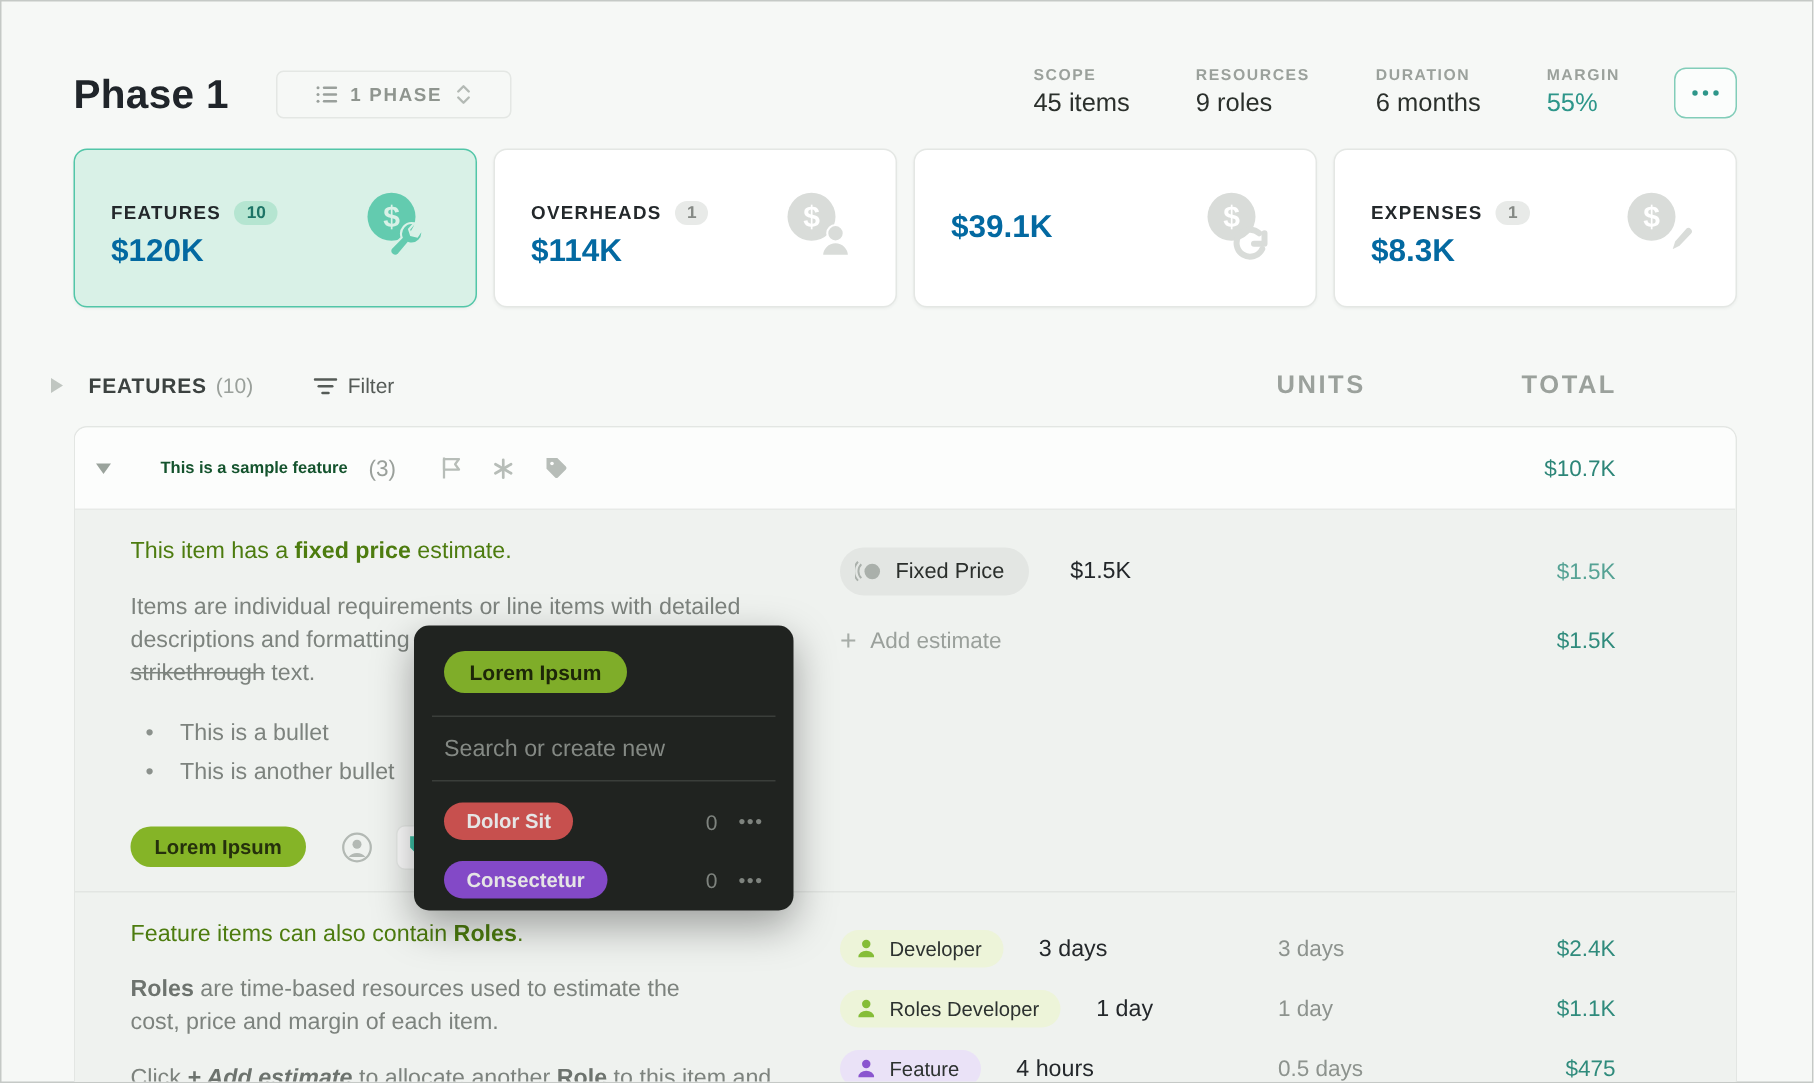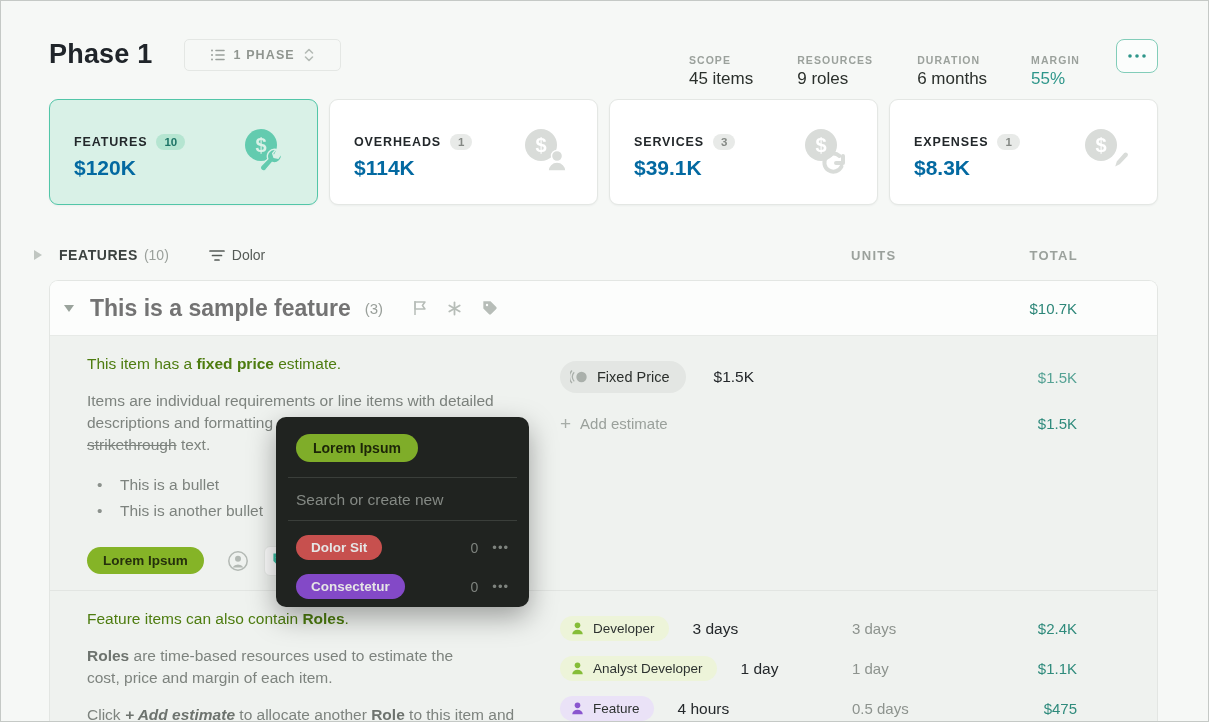--- a/index.html
+++ b/index.html
@@ -5,21 +5,21 @@
   * { margin:0; padding:0; box-sizing:border-box; }
   html,body { background:#e9ebe9; }
   body { font-family:"Liberation Sans", sans-serif; }
   .viewport {
     position:relative; width:1209px; height:722px; overflow:hidden;
     background:#f6f8f6; border:1px solid #c5c9c6; margin:0 auto;
   }
   .page { position:relative; padding:0 50px 0 48px; }
 
   
-  .header { display:flex; align-items:flex-start; margin-top:38px; height:40px; }
+  .header { display:flex; align-items:flex-end; margin-top:38px; height:40px; }
   .page-title { font-size:27px; font-weight:700; color:#20252a; letter-spacing:.2px; }
   .phase-btn {
     display:flex; align-items:center; gap:8px; margin-left:32px;
     border:1px solid #e4e7e4; border-radius:5px; padding:7px 25px;
     background:transparent; cursor:pointer;
   }
   .phase-btn .lbl { font-size:12.5px; font-weight:700; letter-spacing:.09em; color:#8f958f; }
   .hdr-stats { margin-left:auto; display:flex; align-items:flex-start; gap:44px;margin-top:15px; }
   .stat .s-label { font-size:10.5px; font-weight:700; letter-spacing:.1em; color:#9ba19c; margin-bottom:3px; }
   .stat .s-value { font-size:17px; color:#2b302c; }
@@ -48,32 +48,32 @@
 
   
   .grid-cols { display:grid; grid-template-columns:510px 288px 160px 1fr; }
   .section-head { margin-top:42px; align-items:center; }
   .sec-left { display:flex; align-items:center; position:relative; }
   .caret-right { width:0; height:0; border-left:8px solid #c0c6c1; border-top:5px solid transparent; border-bottom:5px solid transparent; position:absolute; left:-15px; cursor:pointer; }
   .sec-title { font-size:14px; font-weight:700; letter-spacing:.04em; color:#3c4240; margin-left:10px; }
   .sec-count { font-size:14px; color:#9aa09b; margin-left:6px; }
   .filter { display:flex; align-items:center; gap:7px; margin-left:40px; cursor:pointer; }
   .filter span { font-size:14px; color:#555b57; }
-  .col-head { font-size:13px; font-weight:700; letter-spacing:.1em; color:#9ba19c; }
+  .col-head { font-size:17px; font-weight:700; letter-spacing:.1em; color:#9ba19c; }
   .col-head.units { padding-left:4px; }
   .col-head.total { text-align:right; padding-right:80px; }
 
   
   .feature-card {
     margin-top:17px; background:#fcfdfc; border:1px solid #e3e6e3; border-radius:9px 9px 0 0;
     border-bottom:none; overflow:hidden;
   }
   .feature-head { display:flex; align-items:center; height:55px; padding:0 0 0 14px; background:#fcfdfc; border-bottom:1px solid #e7eae7; }
   .caret-down { width:0; height:0; border-top:7px solid #9aa39c; border-left:5px solid transparent; border-right:5px solid transparent; cursor:pointer; }
-  .feature-title { font-size:23px; font-weight:600; color:#737373; margin-left:16px; }
+  .feature-title { font-size:11px; font-weight:600; color:#14532d; margin-left:33px; }
   .feature-count { font-size:15px; color:#9aa09b; margin-left:14px; }
   .feature-icons { display:flex; gap:20px; margin-left:30px; color:#b7bdb8; align-items:center; }
   .feature-total { margin-left:auto; font-size:15px; color:#2d8678; padding-right:80px; }
 
   .items { background:#eff2ef; }
   .item { padding-top:18px; padding-bottom:14px; }
   .item + .item { border-top:1px solid #e2e5e2; }
 
   .item-text { padding-left:37px; padding-right:20px; }
   .item-h { font-size:15.5px; color:#4d7c0f; line-height:1.35; }
@@ -213,24 +213,20 @@
           <svg width="56" height="56" viewBox="0 0 56 56" fill="currentColor">
             <circle cx="26" cy="23" r="16"></circle>
             <text x="26" y="30" text-anchor="middle" font-size="20" font-weight="bold" fill="#fff" font-family="Liberation Sans,sans-serif">$</text>
             <circle cx="42" cy="34" r="5.5" stroke="#fff" stroke-width="1.4"></circle>
             <path d="M33 49a9 9 0 0 1 18 0z" stroke="#fff" stroke-width="1.4"></path>
           </svg>
         </span>
       </div>
 
       <div class="card">
-        <div class="card-top">
-          <span class="card-label">SERVICES</span>
-          <span class="card-badge">3</span>
-        </div>
         <div class="card-amount">$39.1K</div>
         <span class="card-icon">
           <svg width="56" height="56" viewBox="0 0 56 56">
             <circle cx="26" cy="23" r="16" fill="currentColor"></circle>
             <text x="26" y="30" text-anchor="middle" font-size="20" font-weight="bold" fill="#fff" font-family="Liberation Sans,sans-serif">$</text>
             <path d="M48 34v7h-7" fill="none" stroke="currentColor" stroke-width="4" stroke-linecap="round" stroke-linejoin="round"></path>
             <path d="M46.5 44.5a9 9 0 1 1-2-10.5" fill="none" stroke="currentColor" stroke-width="4" stroke-linecap="round"></path>
           </svg>
         </span>
       </div>
@@ -255,21 +251,21 @@
       <div class="sec-left">
         <span class="caret-right"></span>
         <span class="sec-title">FEATURES</span>
         <span class="sec-count">(10)</span>
         <span class="filter">
           <svg width="16" height="13" viewBox="0 0 16 13" stroke="#555b57" stroke-width="1.7" stroke-linecap="round">
               <line x1="1" y1="2" x2="15" y2="2"></line>
               <line x1="3.5" y1="6.5" x2="12.5" y2="6.5"></line>
               <line x1="6" y1="11" x2="10" y2="11"></line>
             </svg>
-          <span>Dolor</span>
+          <span>Filter</span>
         </span>
       </div>
       <div class="col-head units">UNITS</div>
       <div class="col-head total">TOTAL</div>
     </div>
 
     <div class="feature-card">
 
       <div class="feature-head">
         <span class="caret-down"></span>
@@ -384,21 +380,21 @@
               <span class="role-effort">3 days</span>
             </div>
             <div class="est-cell role-row-h">
               <span class="role-pill green">
                 <span class="p-ic">
                     <svg width="15" height="15" viewBox="0 0 16 16" fill="currentColor">
                       <circle cx="8" cy="4.6" r="3"></circle>
                       <path d="M2.4 14a5.6 4.6 0 0 1 11.2 0z"></path>
                     </svg>
                   </span>
-                <span>Analyst Developer</span>
+                <span>Roles Developer</span>
               </span>
               <span class="role-effort">1 day</span>
             </div>
             <div class="est-cell role-row-h">
               <span class="role-pill purple">
                 <span class="p-ic">
                     <svg width="15" height="15" viewBox="0 0 16 16" fill="currentColor">
                       <circle cx="8" cy="4.6" r="3"></circle>
                       <path d="M2.4 14a5.6 4.6 0 0 1 11.2 0z"></path>
                     </svg>

